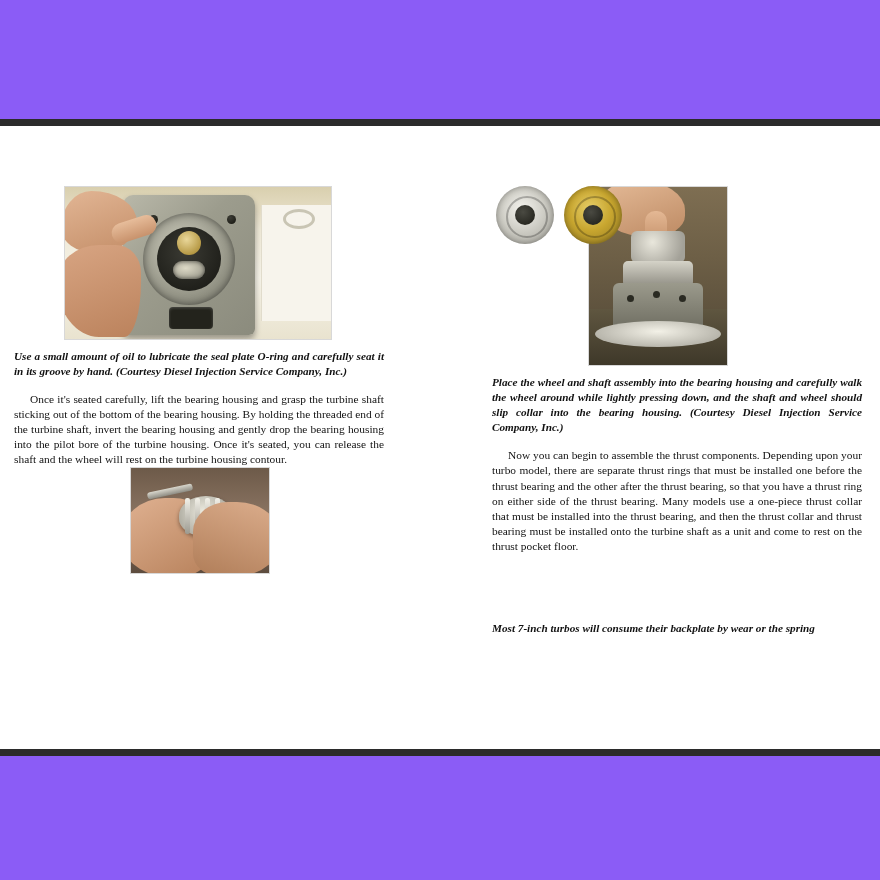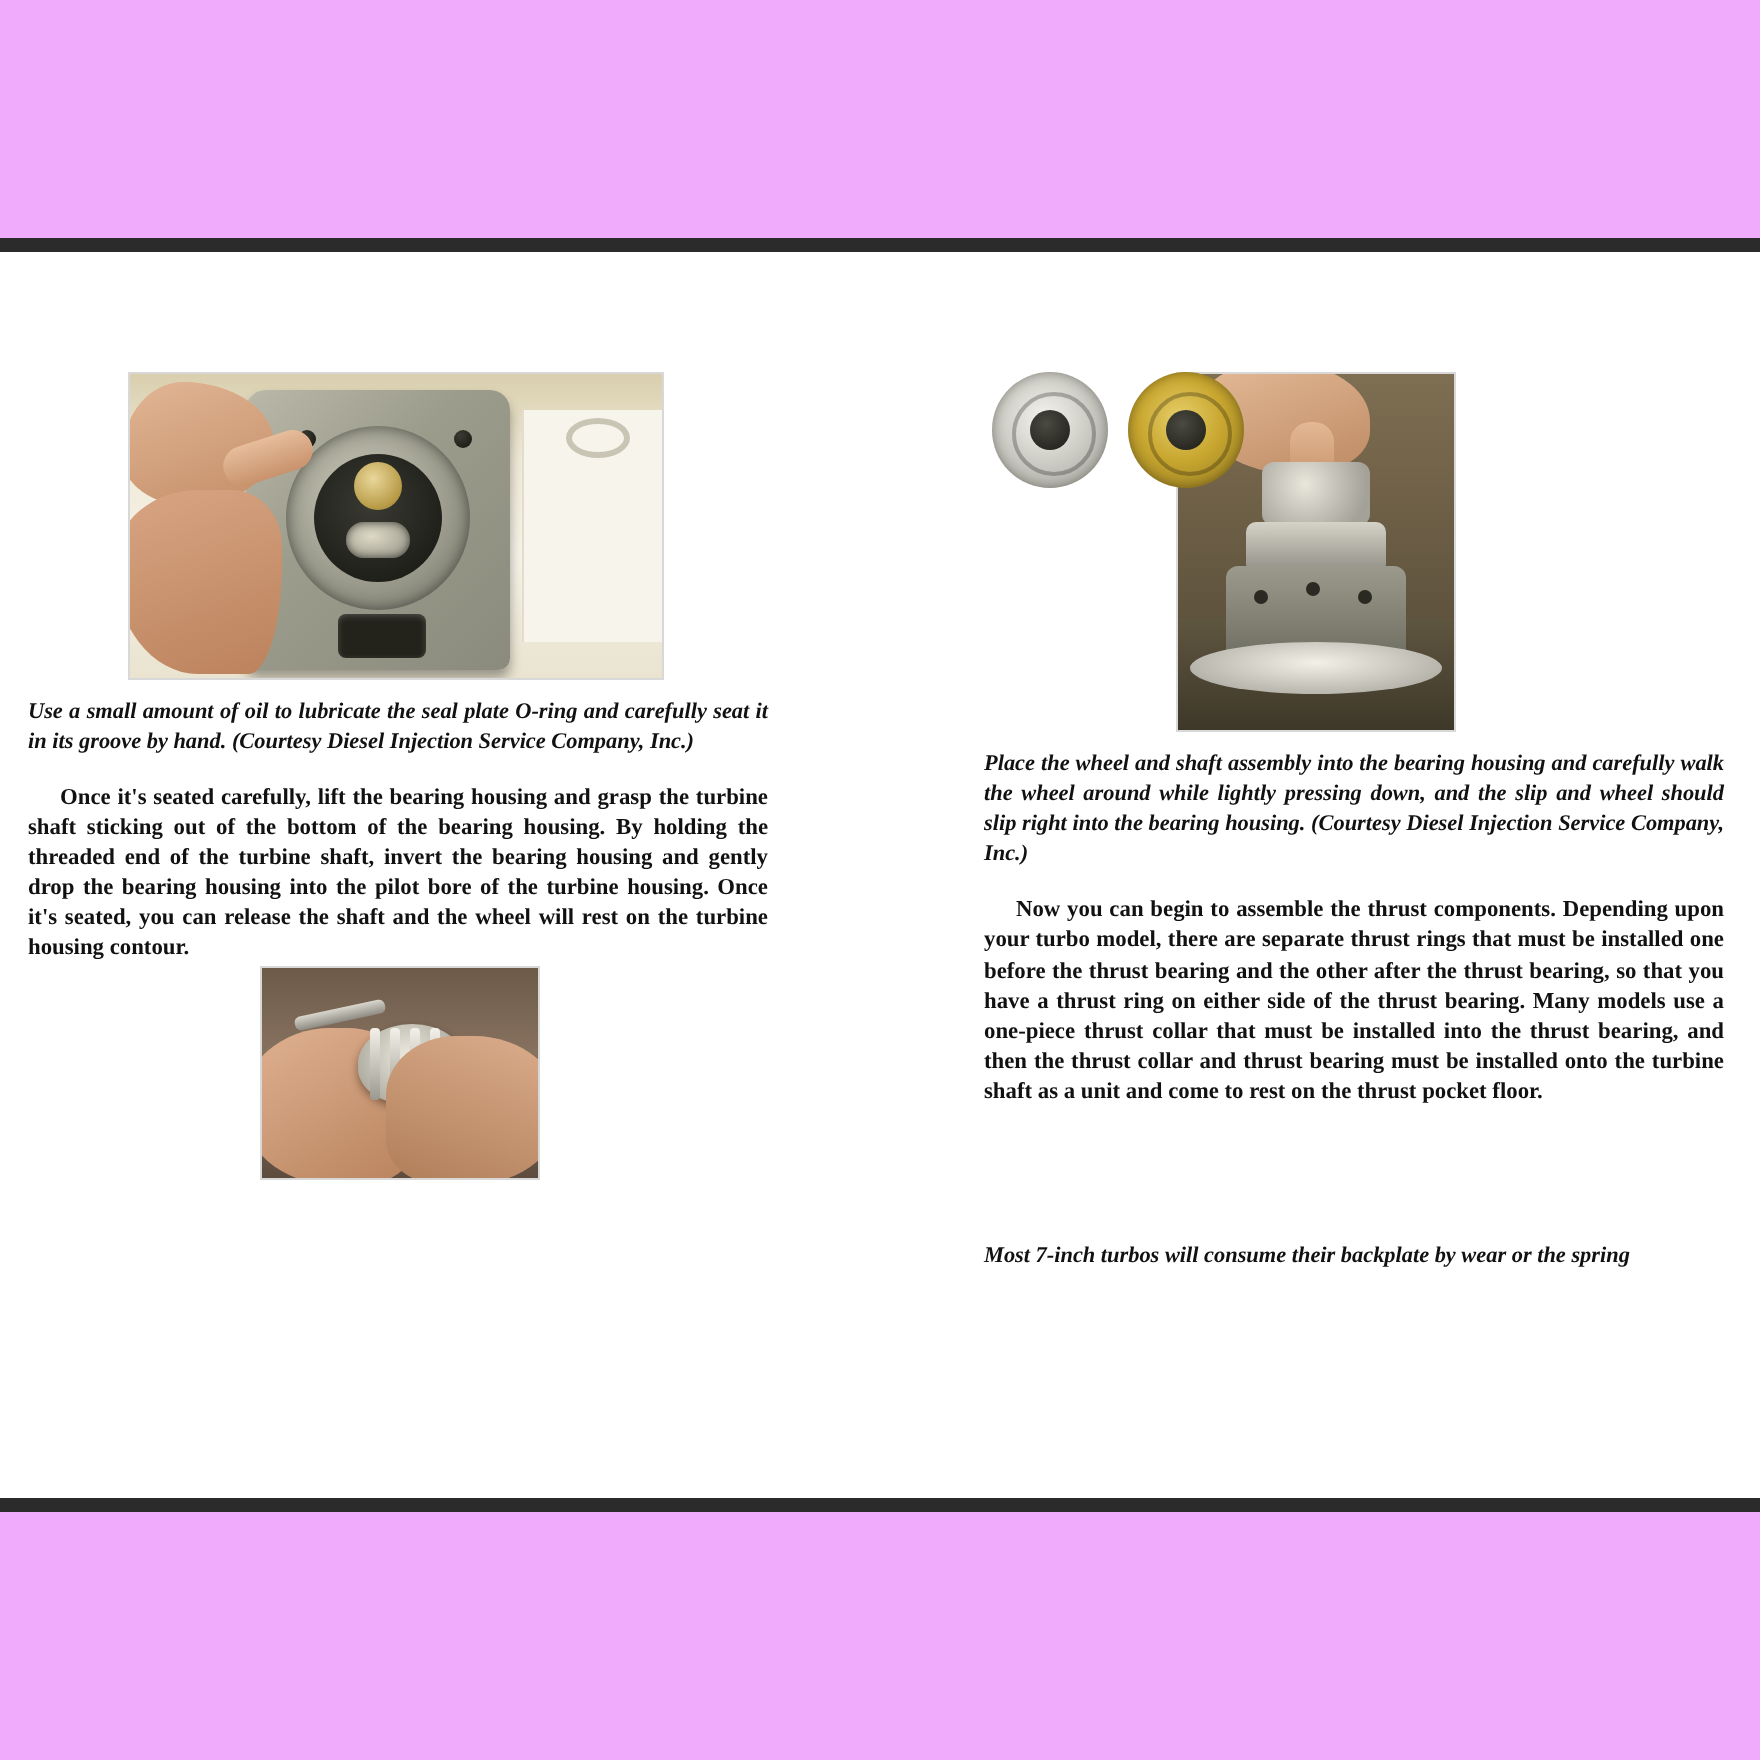--- a/index.html
+++ b/index.html
@@ -10,21 +10,21 @@
   body {
     width: 880px;
     height: 880px;
     font-family: "Liberation Serif", serif;
     overflow: hidden;
   }
   .page {
     position: relative;
     width: 880px;
     height: 880px;
-    background: #f0abfc;
+    background: #8b5cf6;
   }
   
   .rule {
     position: absolute;
     left: 0;
     width: 880px;
     background: #2b2b2b;
     height: 7px;
   }
   .rule.top { top: 119px; }
@@ -64,21 +64,20 @@
     color: #111111;
     margin: 9px 0 0 0;
   }
   p.body {
     font-size: 11.4px;
     line-height: 1.32;
     text-align: justify;
     color: #111111;
     margin: 13px 0 0 0;
     text-indent: 16px;
-    font-weight: bold;
   }
 
   
   .ph1 {
     width: 266px;
     height: 152px;
     margin-left: 50px;
     background:
       linear-gradient(#efe7d2 0%, #e8dfc6 100%);
   }
@@ -330,21 +329,21 @@
         <div class="wheel2"></div>
         <div class="collar"></div>
         <div class="hsg">
           <div class="dot" style="left:14px;top:12px"></div>
           <div class="dot" style="left:40px;top:8px"></div>
           <div class="dot" style="left:66px;top:12px"></div>
         </div>
         <div class="plate"></div>
       </div>
 
-      <p class="caption">Place the wheel and shaft assembly into the bearing housing and carefully walk the wheel around while lightly pressing down, and the slip and wheel should slip right into the bearing housing. (Courtesy Diesel Injection Service Company, Inc.)</p>
+      <p class="caption">Place the wheel and shaft assembly into the bearing housing and carefully walk the wheel around while lightly pressing down, and the shaft and wheel should slip collar into the bearing housing. (Courtesy Diesel Injection Service Company, Inc.)</p>
 
       <p class="body">Now you can begin to assemble the thrust components. Depending upon your turbo model, there are separate thrust rings that must be installed one before the thrust bearing and the other after the thrust bearing, so that you have a thrust ring on either side of the thrust bearing. Many models use a one-piece thrust collar that must be installed into the thrust bearing, and then the thrust collar and thrust bearing must be installed onto the turbine shaft as a unit and come to rest on the thrust pocket floor.</p>
 
       <div class="ph4">
         <div class="disc d-left">
           <div class="ring"></div>
           <div class="hub"></div>
         </div>
         <div class="disc d-right">
           <div class="ring"></div>

